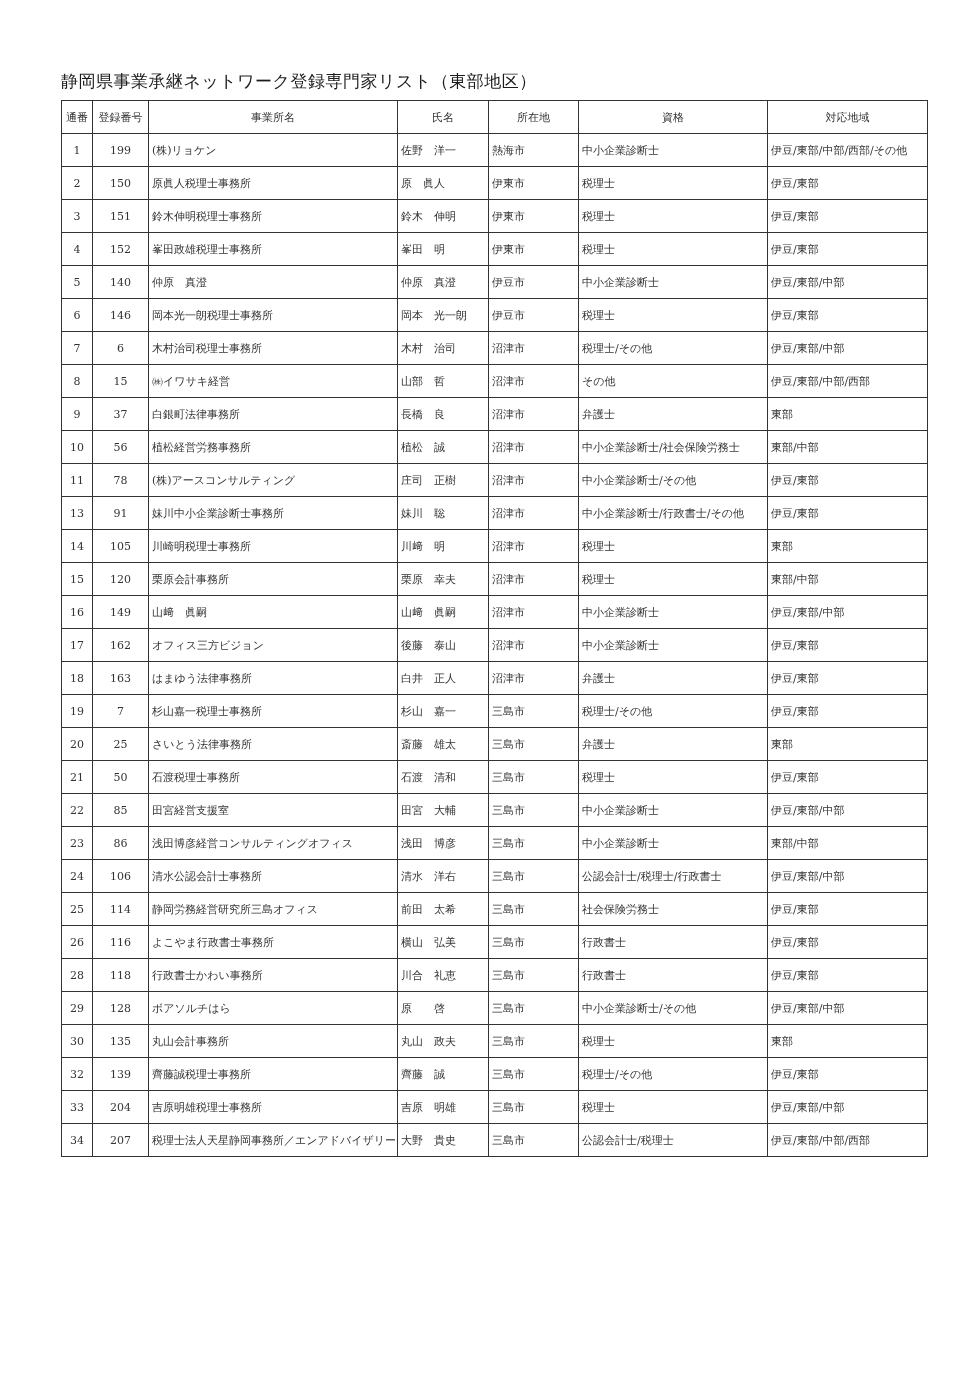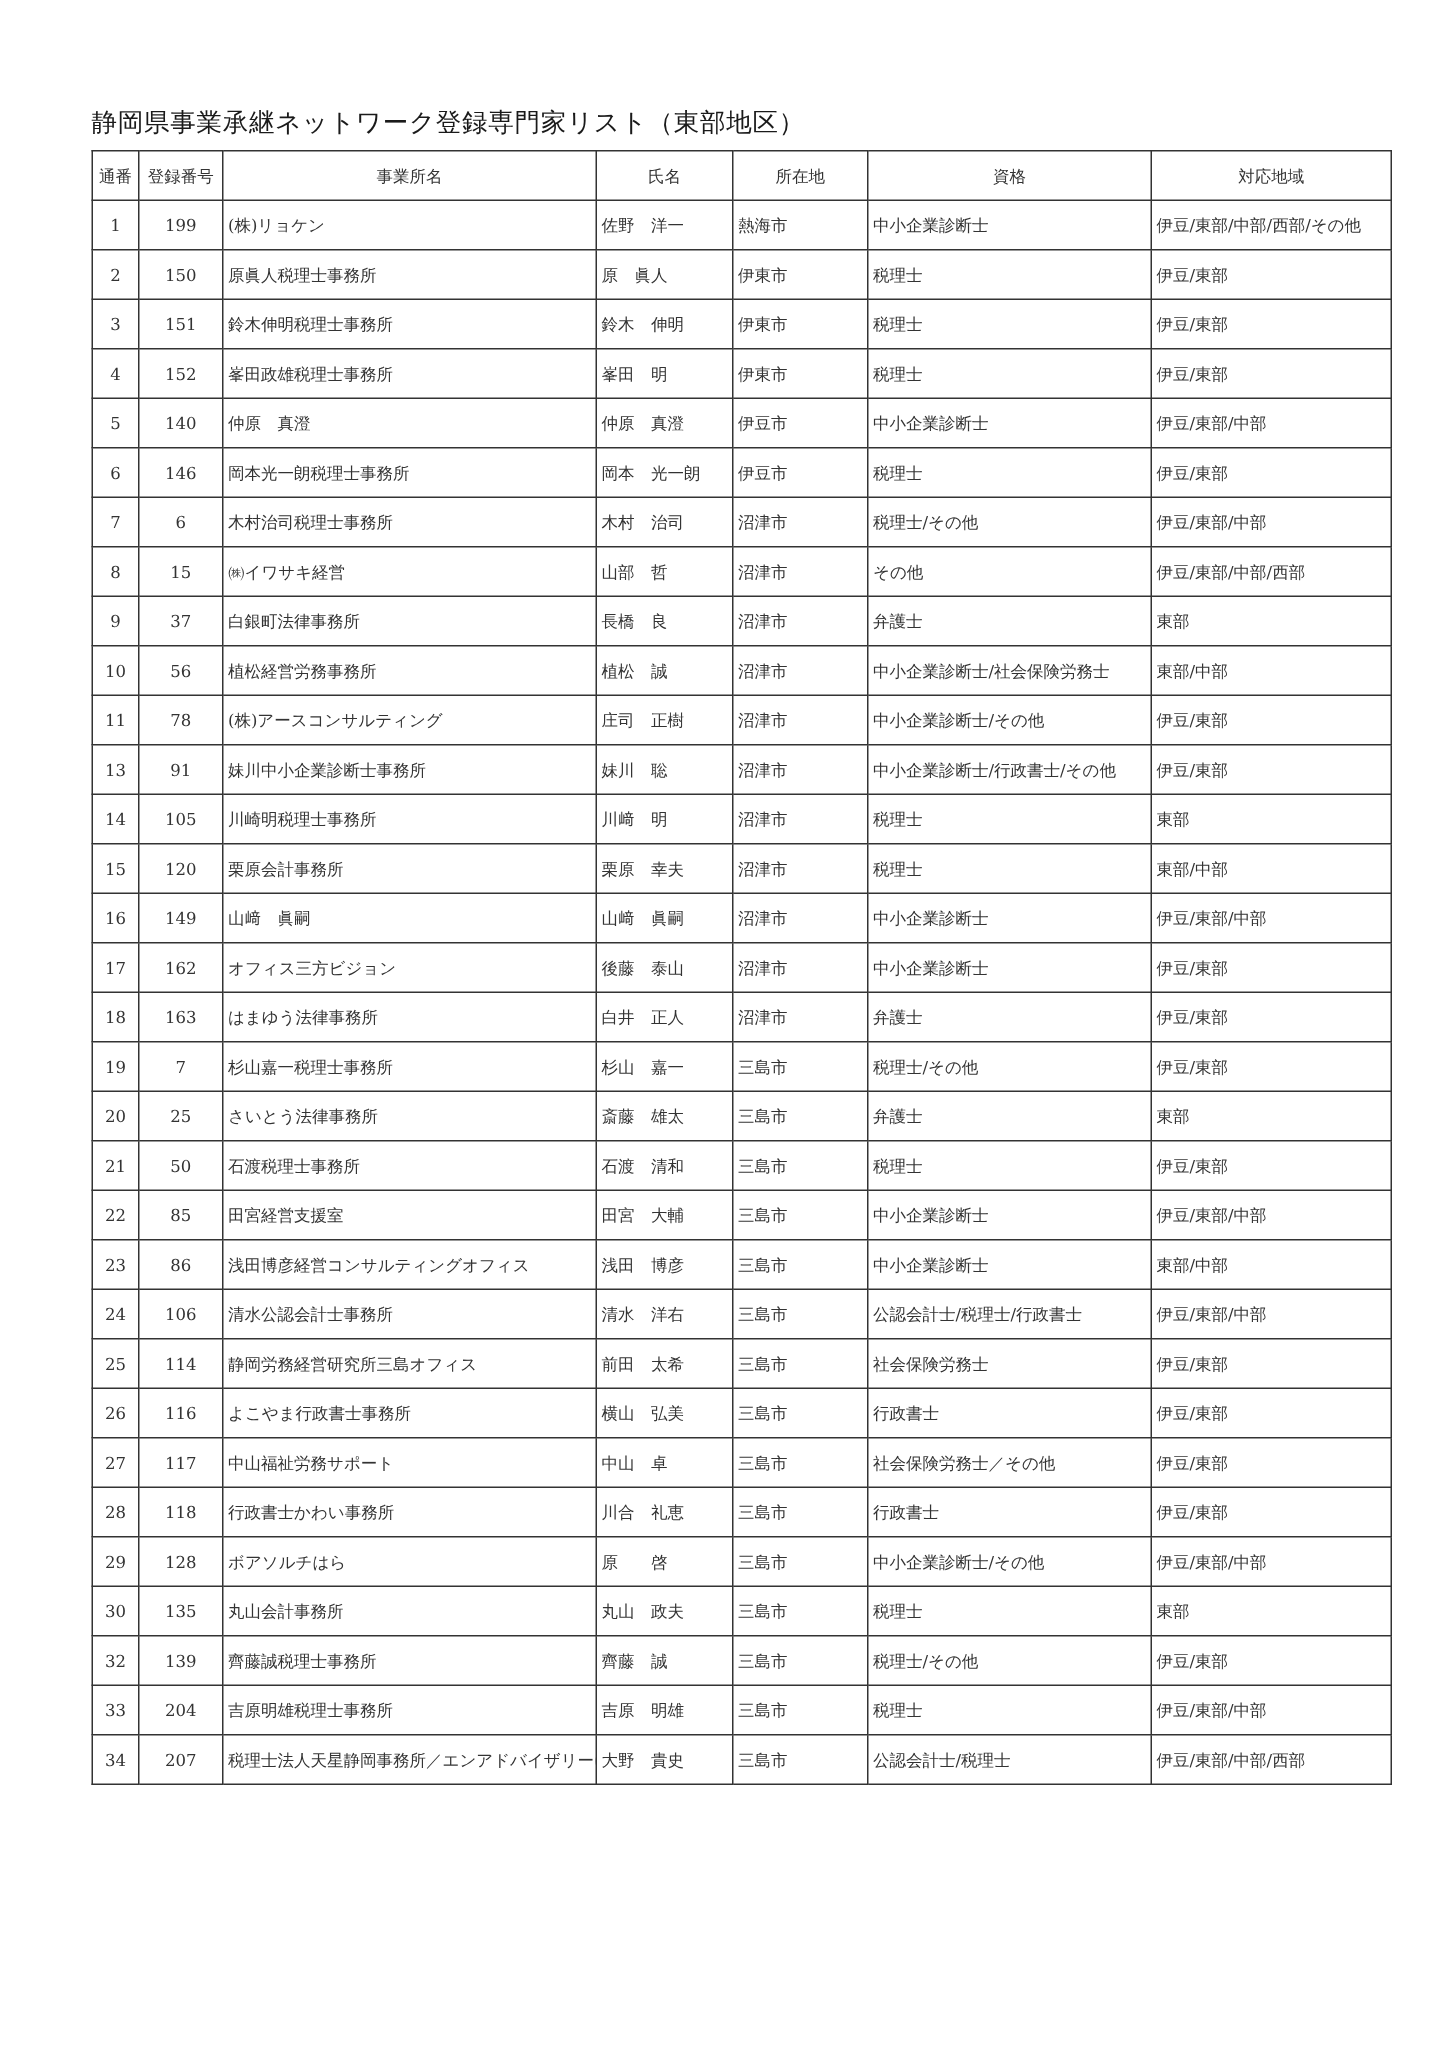--- a/index.html
+++ b/index.html
@@ -287,29 +287,20 @@
       <tr>
         <td class="c">26</td>
         <td class="c">116</td>
         <td class="l">よこやま行政書士事務所</td>
         <td class="l">横山　弘美</td>
         <td class="l">三島市</td>
         <td class="l">行政書士</td>
         <td class="l">伊豆/東部</td>
       </tr>
       <tr>
-        <td class="c">27</td>
-        <td class="c">117</td>
-        <td class="l">中山福祉労務サポート</td>
-        <td class="l">中山　卓</td>
-        <td class="l">三島市</td>
-        <td class="l">社会保険労務士／その他</td>
-        <td class="l">伊豆/東部</td>
-      </tr>
-      <tr>
         <td class="c">28</td>
         <td class="c">118</td>
         <td class="l">行政書士かわい事務所</td>
         <td class="l">川合　礼恵</td>
         <td class="l">三島市</td>
         <td class="l">行政書士</td>
         <td class="l">伊豆/東部</td>
       </tr>
       <tr>
         <td class="c">29</td>

